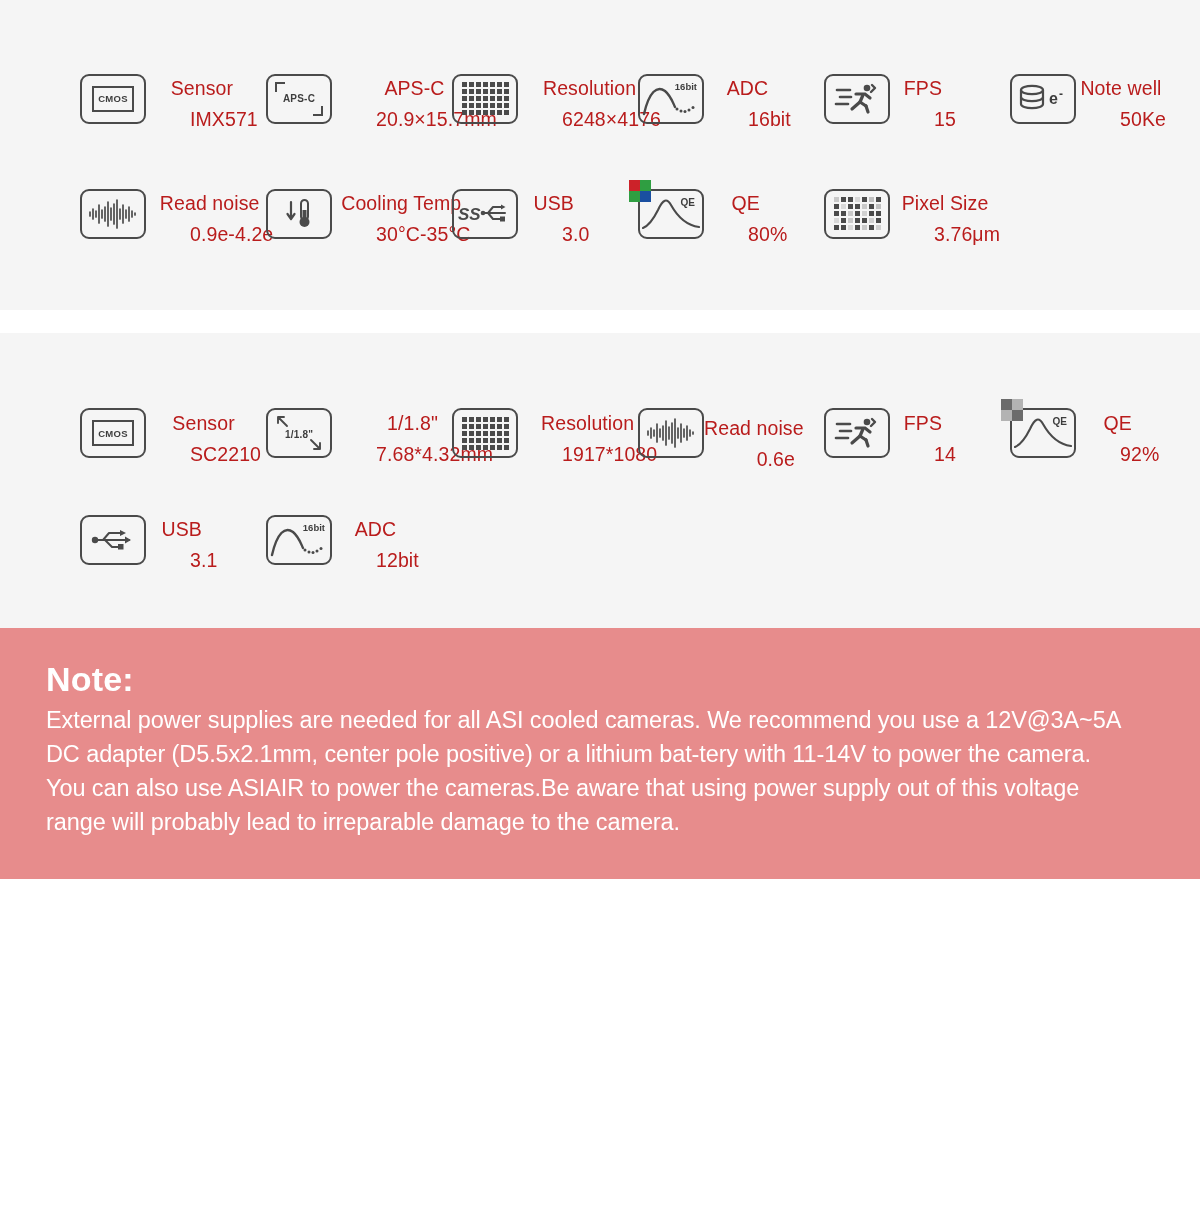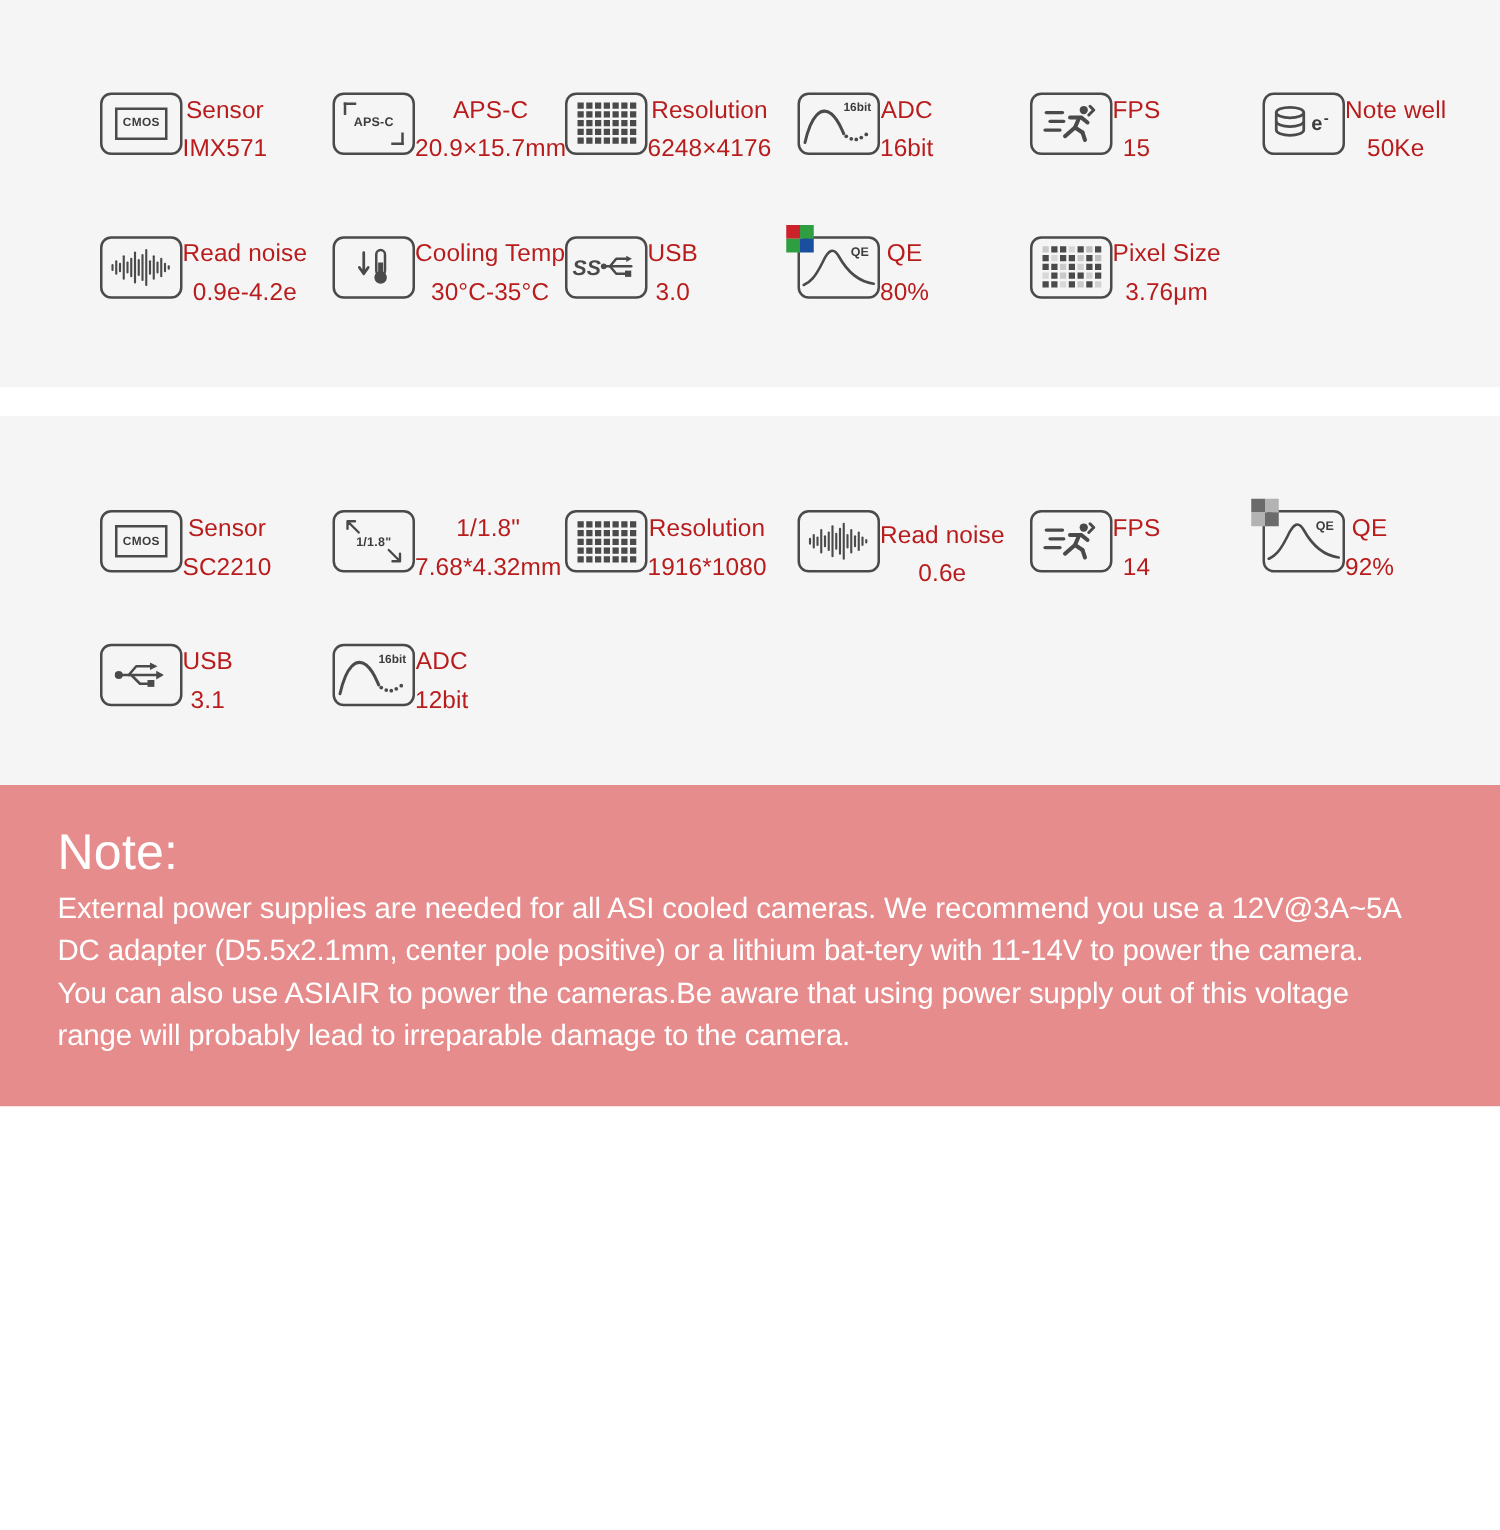--- a/index.html
+++ b/index.html
@@ -49,21 +49,21 @@
 
   .cap {
     margin-top: 11px;
     text-align: center;
     color: #b91c1c;
     font-size: 19.5px;
     line-height: 31px;
     letter-spacing: 0.1px;
     white-space: nowrap;
   }
-  .cap .v { display: block; }
+  .cap .v { display: block; margin-left: 44px; }
 
   .cap-shift { margin-top: 22px; }
 
   
   .cmos-inner {
     width: 42px; height: 26px;
     border: 2px solid #4a4a4a;
     display: flex; align-items: center; justify-content: center;
     font-size: 9.5px; font-weight: 700; color: #3d3d3d;
     letter-spacing: 0.3px;
@@ -107,22 +107,22 @@
   .bayer i { display:block; }
 
   
   .note {
     background: #e78c8c;
     width: 1200px;
     padding: 32px 46px 40px 46px;
     color: #ffffff;
   }
   .note-title {
-    font-size: 40px;
-    font-weight: 400;
+    font-size: 34px;
+    font-weight: 700;
     letter-spacing: .2px;
     margin-bottom: 4px;
   }
   .note-body {
     font-size: 23.5px;
     line-height: 34px;
     letter-spacing: -0.1px;
     max-width: 1075px;
   }
   svg { display: block; }
@@ -490,21 +490,21 @@
               <i></i>
               <i></i>
               <i></i>
               <i></i>
               <i></i>
             </div>
         </div>
       </div>
       <div class="cap">
         <span>Resolution</span>
-        <span class="v">1916*1080</span>
+        <span class="v">1917*1080</span>
       </div>
     </div>
 
     <div class="spec-cell">
       <div class="icon-wrap">
         <div class="icon-box">
           <svg width="52" height="32" viewBox="0 0 52 32">
             <g stroke="#4a4a4a" stroke-width="1.7" stroke-linecap="round">
               <line x1="3" y1="14" x2="3" y2="18"></line>
                 <line x1="6" y1="11" x2="6" y2="21"></line>

